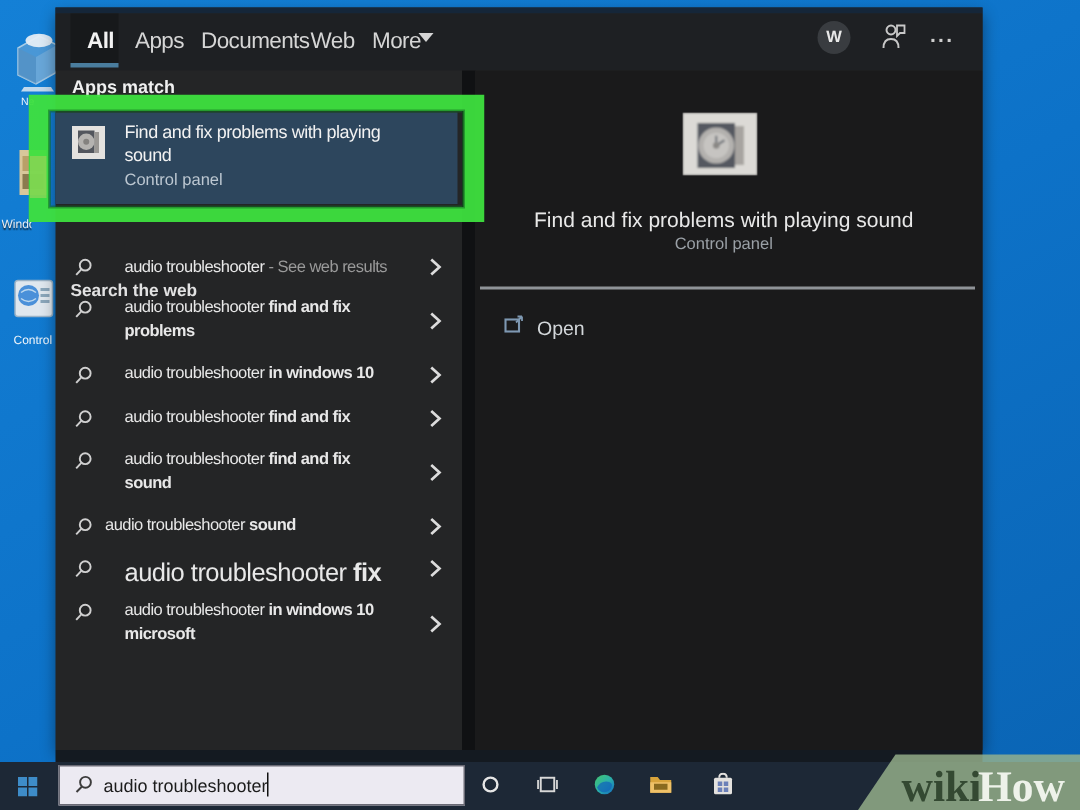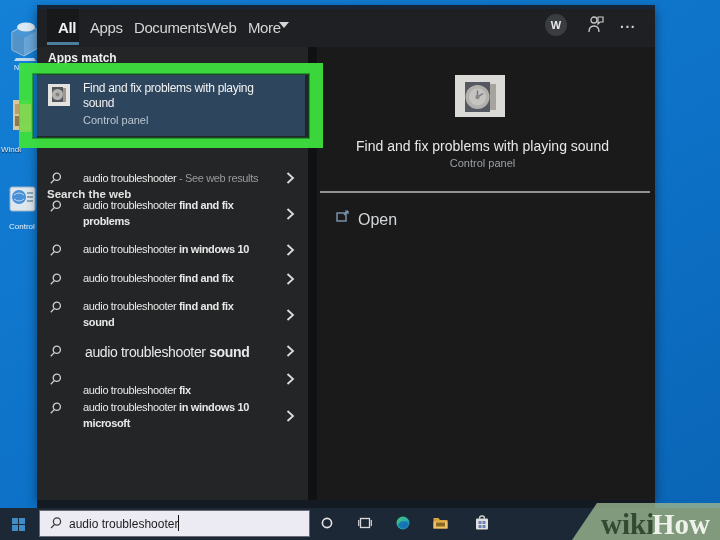--- a/index.html
+++ b/index.html
@@ -119,29 +119,29 @@
       </svg>
       <div class="abs" style="left:83px;top:300px;color:#e8e8e8;font-size:11px;letter-spacing:-0.35px;white-space:nowrap;">audio troubleshooter <b>find and fix</b></div>
       <div class="abs" style="left:83px;top:315.5px;color:#e8e8e8;font-size:11px;letter-spacing:-0.35px;white-space:nowrap;"><b>sound</b></div>
       <svg class="abs" style="left:286px;top:309px" width="9" height="12" viewBox="0 0 9 12">
         <path d="M1.5 1 L7 6 L1.5 11" fill="none" stroke="#dcdcdc" stroke-width="1.8"></path>
       </svg>
       <svg class="abs" style="left:49px;top:345px" width="13" height="13" viewBox="0 0 13 13">
         <circle cx="7.8" cy="4.8" r="3.6" fill="none" stroke="#cfcfcf" stroke-width="1.3"></circle>
         <line x1="5.2" y1="7.6" x2="1.8" y2="11.2" stroke="#cfcfcf" stroke-width="1.3"></line>
       </svg>
-      <div class="abs" style="left:85px;top:344px;color:#e8e8e8;font-size:14px;letter-spacing:-0.35px;white-space:nowrap;">audio troubleshooter <b>sound</b></div>
+      <div class="abs" style="left:70px;top:344px;color:#e8e8e8;font-size:11px;letter-spacing:-0.35px;white-space:nowrap;">audio troubleshooter <b>sound</b></div>
       <svg class="abs" style="left:286px;top:345px" width="9" height="12" viewBox="0 0 9 12">
         <path d="M1.5 1 L7 6 L1.5 11" fill="none" stroke="#dcdcdc" stroke-width="1.8"></path>
       </svg>
       <svg class="abs" style="left:49px;top:373px" width="13" height="13" viewBox="0 0 13 13">
         <circle cx="7.8" cy="4.8" r="3.6" fill="none" stroke="#cfcfcf" stroke-width="1.3"></circle>
         <line x1="5.2" y1="7.6" x2="1.8" y2="11.2" stroke="#cfcfcf" stroke-width="1.3"></line>
       </svg>
-      <div class="abs" style="left:83px;top:372px;color:#e8e8e8;font-size:11px;letter-spacing:-0.35px;white-space:nowrap;margin-top:12px;">audio troubleshooter <b>fix</b></div>
+      <div class="abs" style="left:83px;top:372px;color:#e8e8e8;font-size:17px;letter-spacing:-0.35px;white-space:nowrap;">audio troubleshooter <b>fix</b></div>
       <svg class="abs" style="left:286px;top:373px" width="9" height="12" viewBox="0 0 9 12">
         <path d="M1.5 1 L7 6 L1.5 11" fill="none" stroke="#dcdcdc" stroke-width="1.8"></path>
       </svg>
       <svg class="abs" style="left:49px;top:402px" width="13" height="13" viewBox="0 0 13 13">
         <circle cx="7.8" cy="4.8" r="3.6" fill="none" stroke="#cfcfcf" stroke-width="1.3"></circle>
         <line x1="5.2" y1="7.6" x2="1.8" y2="11.2" stroke="#cfcfcf" stroke-width="1.3"></line>
       </svg>
       <div class="abs" style="left:83px;top:401px;color:#e8e8e8;font-size:11px;letter-spacing:-0.35px;white-space:nowrap;">audio troubleshooter <b>in windows 10</b></div>
       <div class="abs" style="left:83px;top:416.5px;color:#e8e8e8;font-size:11px;letter-spacing:-0.35px;white-space:nowrap;"><b>microsoft</b></div>
       <svg class="abs" style="left:286px;top:410px" width="9" height="12" viewBox="0 0 9 12">
@@ -168,21 +168,21 @@
         </filter>
       </defs>
   </svg>
   <div class="abs" style="left:317px;top:138px;width:331px;text-align:center;color:#e8e8e8;font-size:14px;">Find and fix problems with playing sound</div>
   <div class="abs" style="left:317px;top:157px;width:331px;text-align:center;color:#9aa0a6;font-size:11px;">Control panel</div>
   <div class="abs" style="left:320px;top:191px;width:330px;height:2px;background:#8f9398;"></div>
   <svg class="abs" style="left:336px;top:210px;" width="14" height="13" viewBox="0 0 14 13">
     <rect x="1" y="3" width="9" height="8" fill="none" stroke="#7e98b2" stroke-width="1.4"></rect>
     <path d="M8 5 L12 1 M12 1 L9 1 M12 1 L12 4" stroke="#7e98b2" stroke-width="1.2" fill="none"></path>
   </svg>
-  <div class="abs" style="left:358px;top:211px;color:#d3d7da;font-size:16px;">Open</div>
+  <div class="abs" style="left:358px;top:211px;color:#d3d7da;font-size:13px;">Open</div>
 
   <svg class="abs" style="left:19px;top:63px;" width="304" height="85" viewBox="0 0 304 85">
     <path d="M0 0 H304 V85 H0 Z M14 11 H290 V75 H14 Z" fill="#3ee03e" fill-opacity="0.95" fill-rule="evenodd"></path>
     <rect x="14" y="11" width="276" height="64" fill="none" stroke="#126a22" stroke-opacity="0.55" stroke-width="2"></rect>
   </svg>
   <div class="abs" style="left:20px;top:104px;width:11px;height:28px;background:#b8cf62;opacity:0.5;"></div>
 
   <div class="abs" style="left:37px;top:500px;width:618px;height:8px;background:#141a21;"></div>
 
   <div class="abs" style="left:0;top:508px;width:720px;height:32px;background:#1d2836;"></div>

